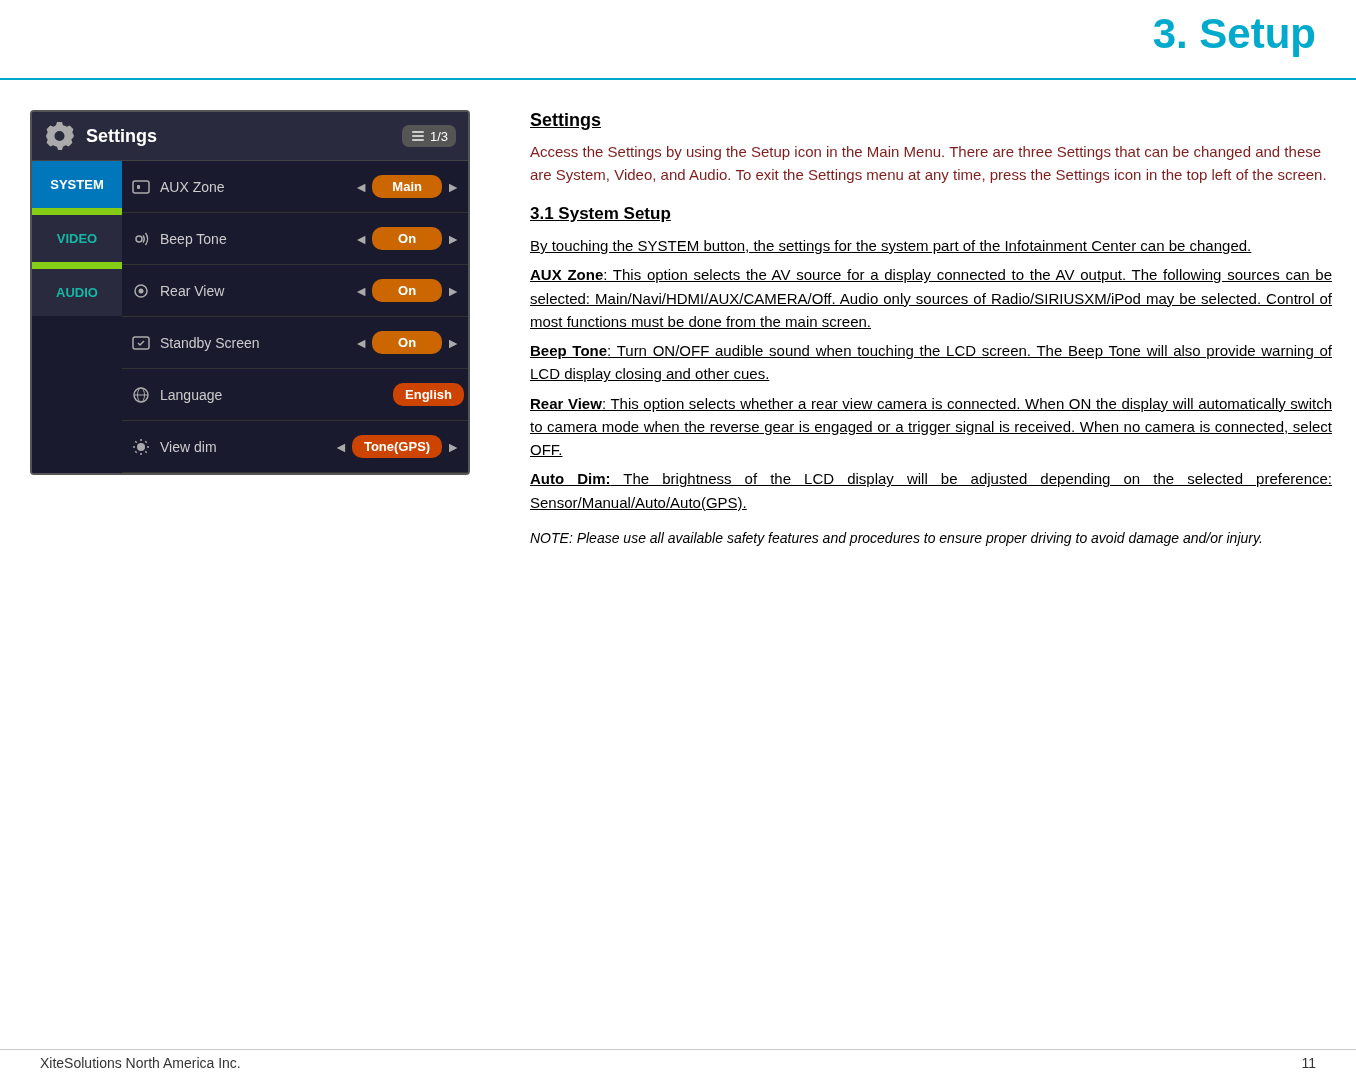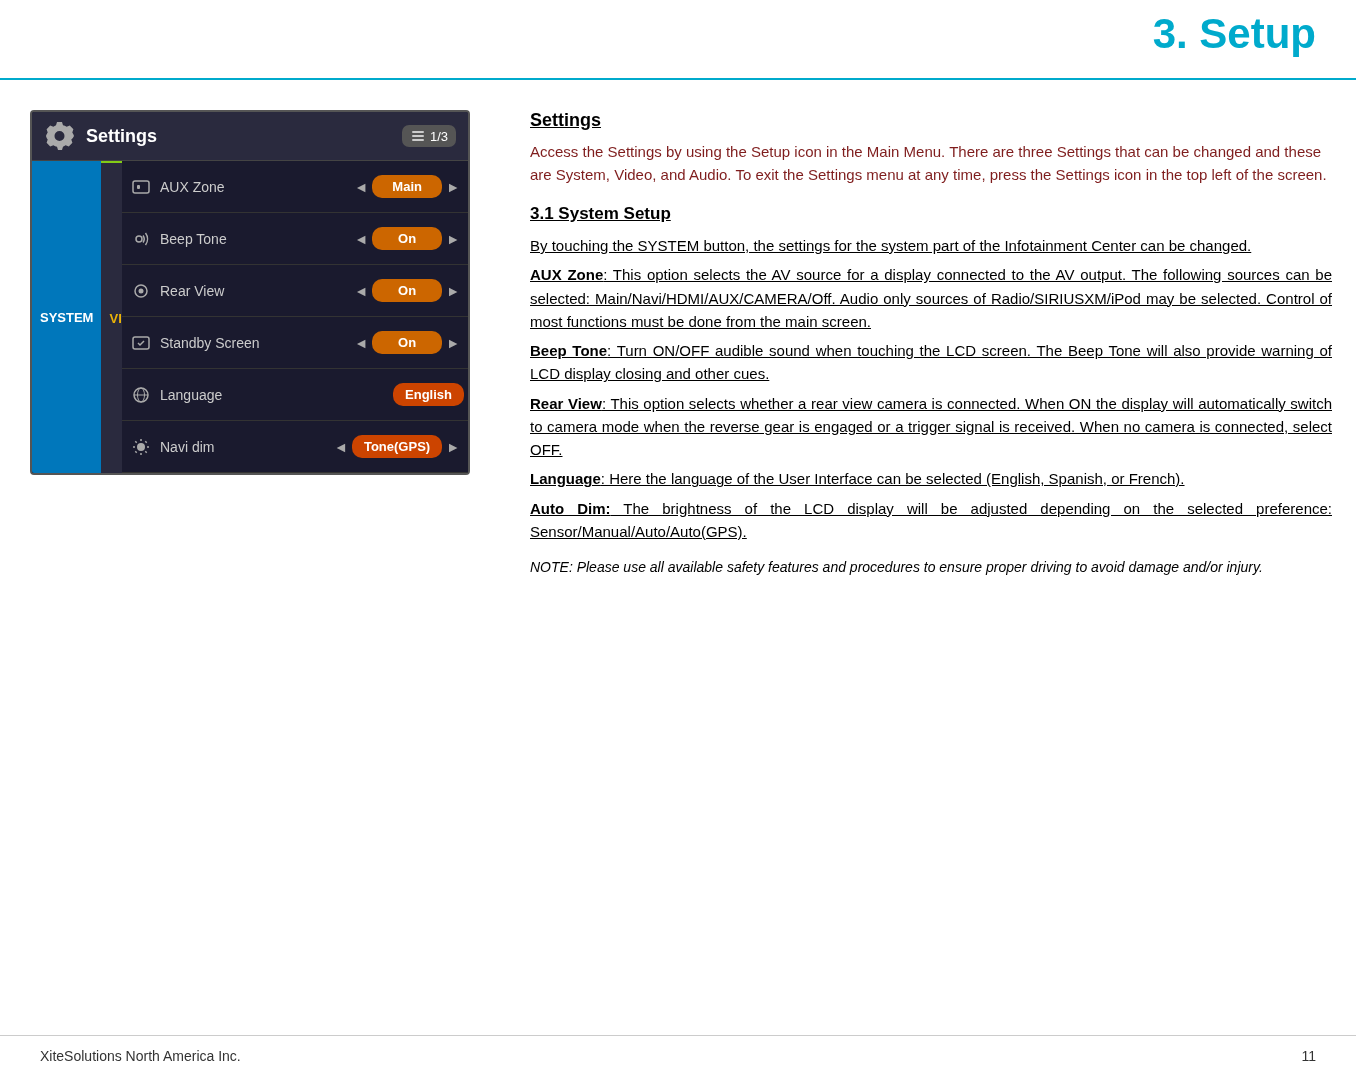--- a/index.html
+++ b/index.html
@@ -84,21 +84,21 @@
     }
 
     
     .screen-body {
       display: flex;
       flex-direction: row;
     }
 
     .sidebar-buttons {
       display: flex;
-      flex-direction: row;
+      flex-direction: column;
       width: 90px;
       background: #1a1a2e;
     }
 
     .sidebar-btn {
       padding: 16px 8px;
       text-align: center;
       font-size: 13px;
       font-weight: bold;
       color: #fff;
@@ -106,22 +106,22 @@
       border: none;
     }
 
     .sidebar-btn.active {
       background: #0077bb;
       color: #fff;
     }
 
     .sidebar-btn.inactive {
       background: #2a2a3e;
-      color: #eab308;
-      border-top: 2px solid #84cc16;
+      color: #14b8a6;
+      border-top: 7px solid #84cc16;
     }
 
     
     .settings-rows {
       flex: 1;
       background: #1a1a2e;
     }
 
     .setting-row {
       display: flex;
@@ -236,21 +236,21 @@
     
     .page-footer {
       position: absolute;
       bottom: 0;
       left: 0;
       right: 0;
       border-top: 1px solid #ccc;
       display: flex;
       justify-content: space-between;
       align-items: center;
-      padding: 12px 40px;
+      padding: 5px 40px;
     }
 
     .footer-company {
       font-size: 14px;
       color: #333;
     }
 
     .footer-page {
       font-size: 14px;
       color: #333;
@@ -366,21 +366,21 @@
                   <line x1="10" y1="2" x2="10" y2="4" stroke="#aaa" stroke-width="1.5"></line>
                   <line x1="10" y1="16" x2="10" y2="18" stroke="#aaa" stroke-width="1.5"></line>
                   <line x1="2" y1="10" x2="4" y2="10" stroke="#aaa" stroke-width="1.5"></line>
                   <line x1="16" y1="10" x2="18" y2="10" stroke="#aaa" stroke-width="1.5"></line>
                   <line x1="4.3" y1="4.3" x2="5.7" y2="5.7" stroke="#aaa" stroke-width="1.5"></line>
                   <line x1="14.3" y1="14.3" x2="15.7" y2="15.7" stroke="#aaa" stroke-width="1.5"></line>
                   <line x1="14.3" y1="4.3" x2="15.7" y2="5.7" stroke="#aaa" stroke-width="1.5"></line>
                   <line x1="4.3" y1="14.3" x2="5.7" y2="15.7" stroke="#aaa" stroke-width="1.5"></line>
                 </svg>
             </div>
-            <span class="setting-row-label">Navi dim</span>
+            <span class="setting-row-label">View dim</span>
             <span class="setting-row-arrow-left">◄</span>
             <div class="setting-row-value auto-gps">Tone(GPS)</div>
             <span class="setting-row-arrow-right">►</span>
           </div>
 
         </div>
       </div>
     </div>
   </div>
 
@@ -398,23 +398,20 @@
 
     <p class="body-text">
       <span class="term">Beep Tone</span>: Turn ON/OFF audible sound when touching the LCD screen. The Beep Tone will also provide warning of LCD display closing and other cues.
     </p>
 
     <p class="body-text">
       <span class="term">Rear View</span>: This option selects whether a rear view camera is connected. When ON the display will automatically switch to camera mode when the reverse gear is engaged or a trigger signal is received. When no camera is connected, select OFF.
     </p>
 
 
-    <p class="body-text">
-      <span class="term">Language</span>: Here the language of the User Interface can be selected (English, Spanish, or French).
-    </p>
 
     <p class="body-text">
       <span class="term">Auto Dim:</span> The brightness of the LCD display will be adjusted depending on the selected preference: Sensor/Manual/Auto/Auto(GPS).
     </p>
 
     <p class="note-text">NOTE: Please use all available safety features and procedures to ensure proper driving to avoid damage and/or injury.</p>
 
   </div>
 </div>
 

